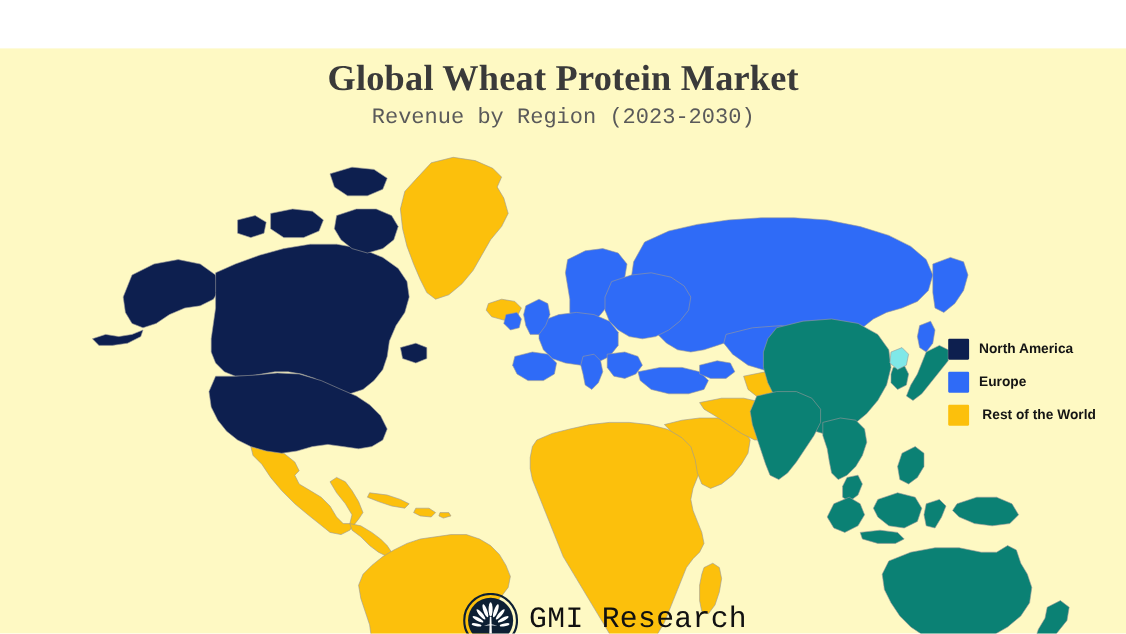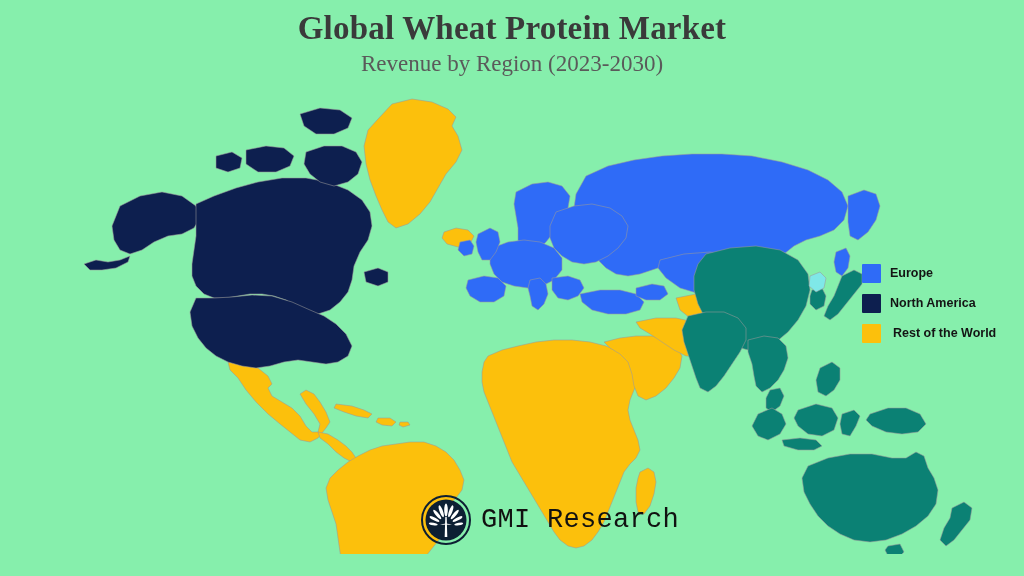--- a/index.html
+++ b/index.html
@@ -11,21 +11,22 @@
     width: 1024px;
     height: 576px;
     position: relative;
     overflow: hidden;
     font-family: "Liberation Sans", sans-serif;
   }
 
   #page {
     position: absolute;
     inset: 0;
-    background: #86efac;
+    background: #fef9c3;
+    margin-top: 44px;
   }
 
   
   .header {
     position: absolute;
     top: 0;
     left: 0;
     width: 1024px;
     text-align: center;
     padding-top: 9px;
@@ -33,23 +34,23 @@
   .title {
     font-family: "Liberation Serif", "DejaVu Serif", serif;
     font-weight: bold;
     font-size: 33px;
     line-height: 38px;
     color: #3a3a3a;
     letter-spacing: 0.2px;
     white-space: nowrap;
   }
   .subtitle {
-    font-family: Liberation Serif, serif;
+    font-family: Liberation Mono, monospace;
     font-weight: normal;
-    font-size: 23px;
+    font-size: 20px;
     line-height: 28px;
     color: #5a5a5a;
     margin-top: 3px;
     white-space: nowrap;
   }
 
   
   .map-wrap {
     position: absolute;
     left: 0;
@@ -301,26 +302,26 @@
 
       <g>
         <path class="land" id="north-korea" d="M810 192 L820 188 L826 194 L824 204 L816 208 L809 202 Z" fill="#7fe8e8" stroke="#9a9a9a"></path>
       </g>
 
     </svg>
   </div>
 
   <div class="legend">
     <div class="legend-row">
+      <span class="legend-swatch" style="background: rgb(13, 31, 79);"></span>
+      <span class="legend-label">North America</span>
+    </div>
+    <div class="legend-row">
       <span class="legend-swatch" style="background: rgb(47, 107, 247);"></span>
       <span class="legend-label">Europe</span>
-    </div>
-    <div class="legend-row">
-      <span class="legend-swatch" style="background: rgb(13, 31, 79);"></span>
-      <span class="legend-label">North America</span>
     </div>
     <div class="legend-row indent-2">
       <span class="legend-swatch" style="background: rgb(252, 192, 12);"></span>
       <span class="legend-label">Rest of the World</span>
     </div>
   </div>
 
   <div class="logo">
     <svg class="logo-mark" viewBox="0 0 100 100">
       <circle cx="50" cy="50" r="48" fill="none" stroke="#0d1f33" stroke-width="4"></circle>

